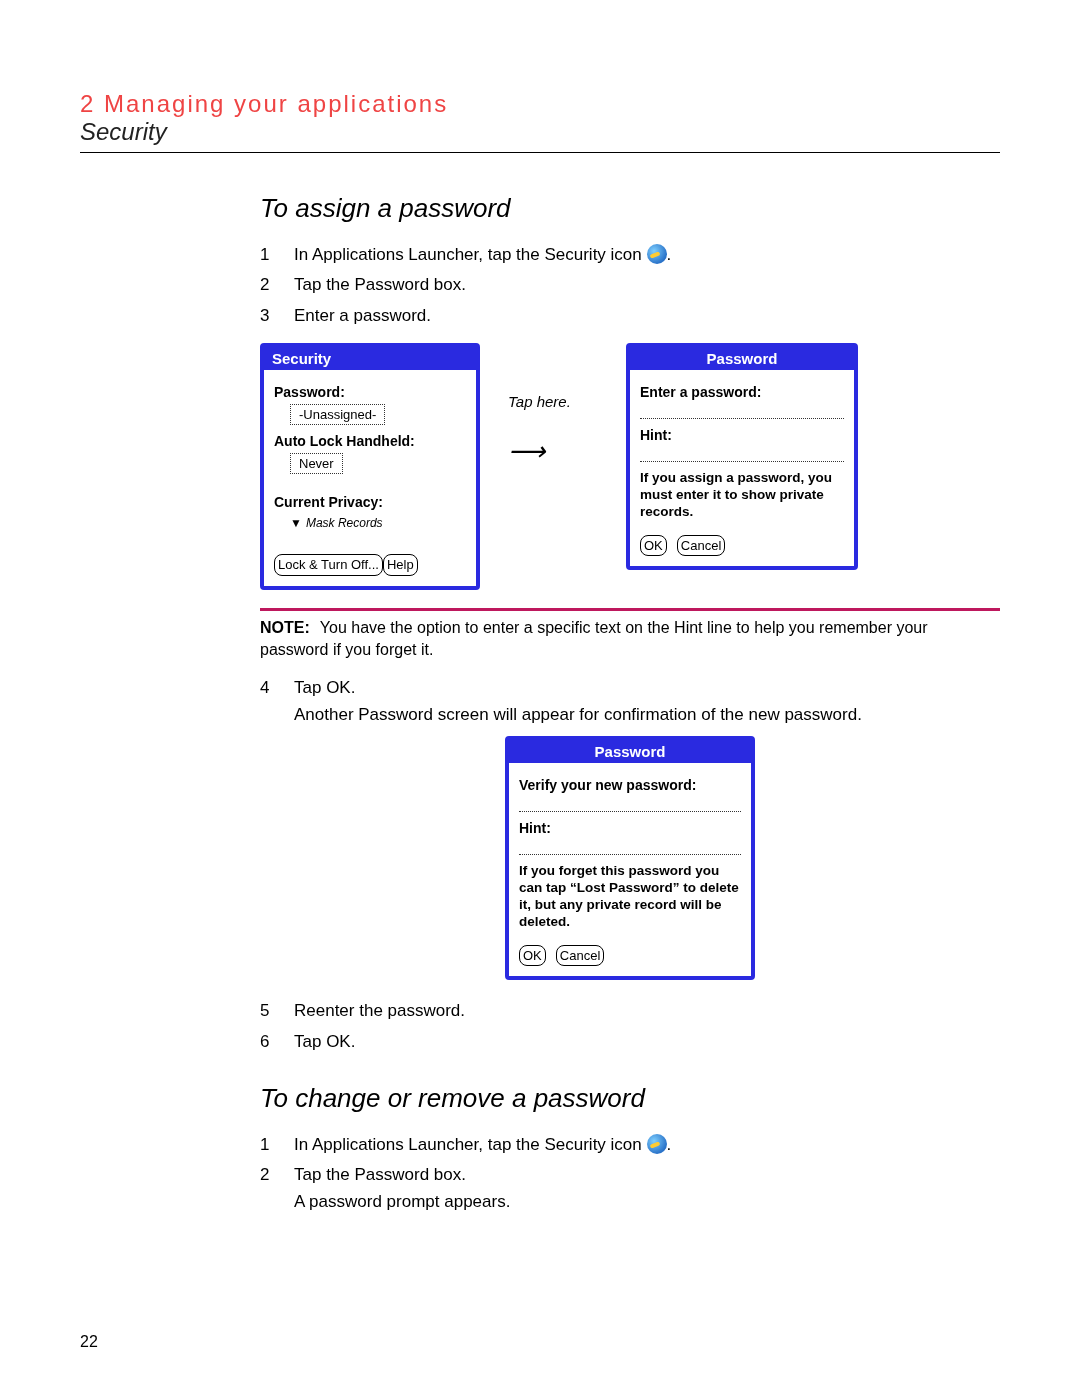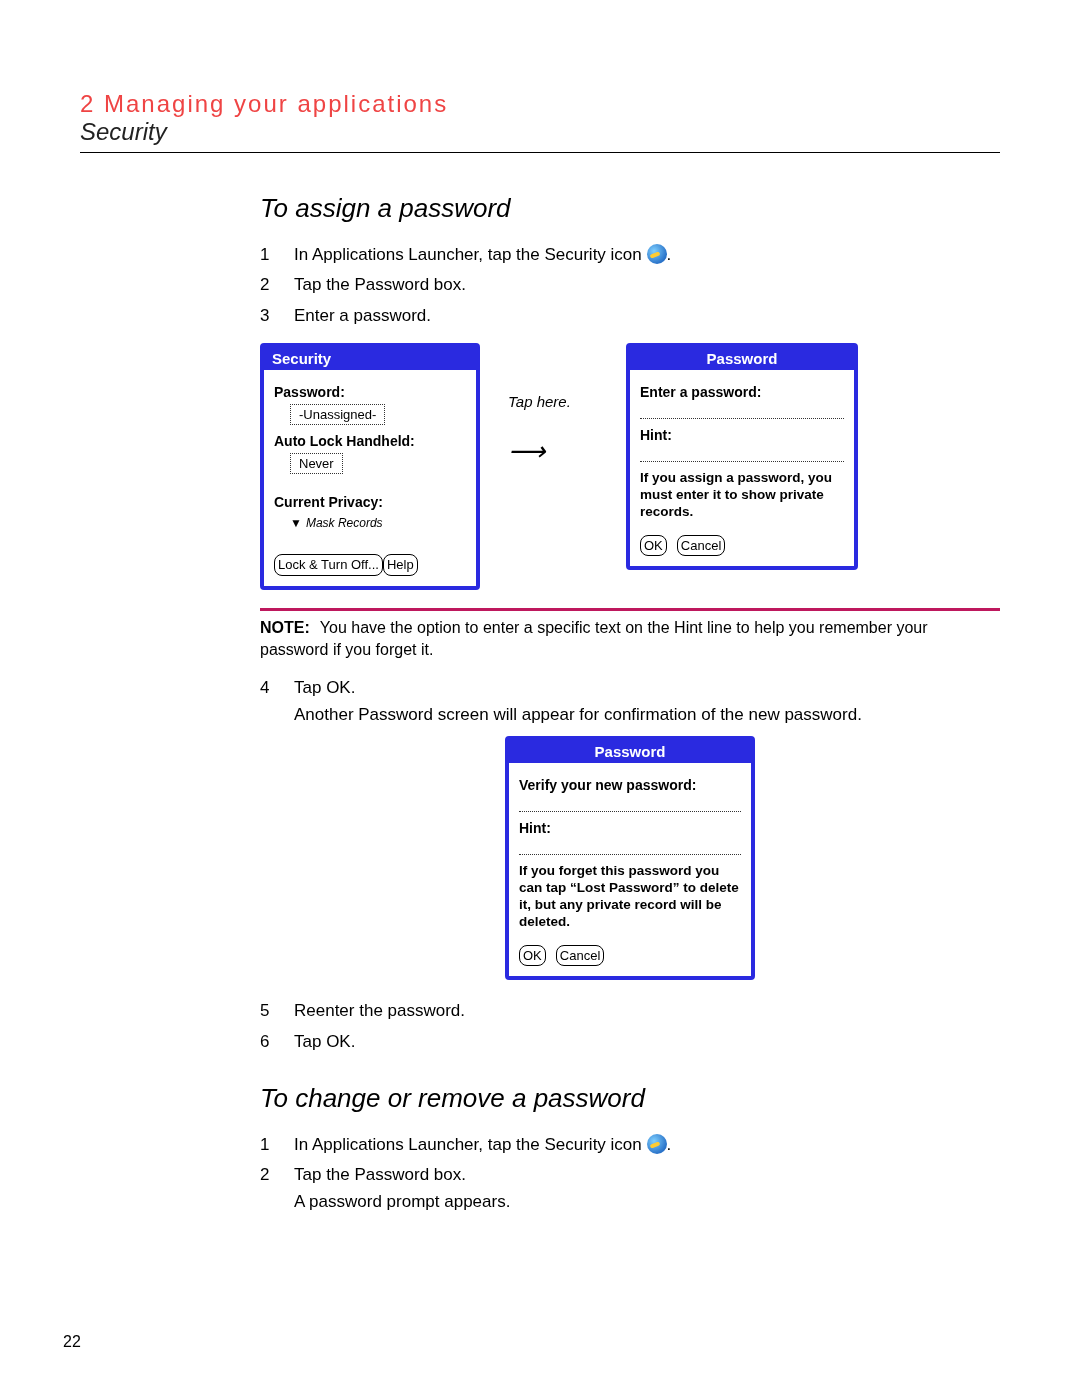--- a/index.html
+++ b/index.html
@@ -167,21 +167,21 @@
 
   .fig-center {
     display:flex;
     justify-content:center;
     margin: 8px 0 18px 0;
   }
   .palm-verify { width: 250px; }
 
   .pagenum {
     position: absolute;
-    left: 63px;
+    left: 80px;
     bottom: 46px;
     font-size: 16px;
   }
 </style>
 </head>
 <body>
 
 <div class="page">
 
   <div class="runhead">

